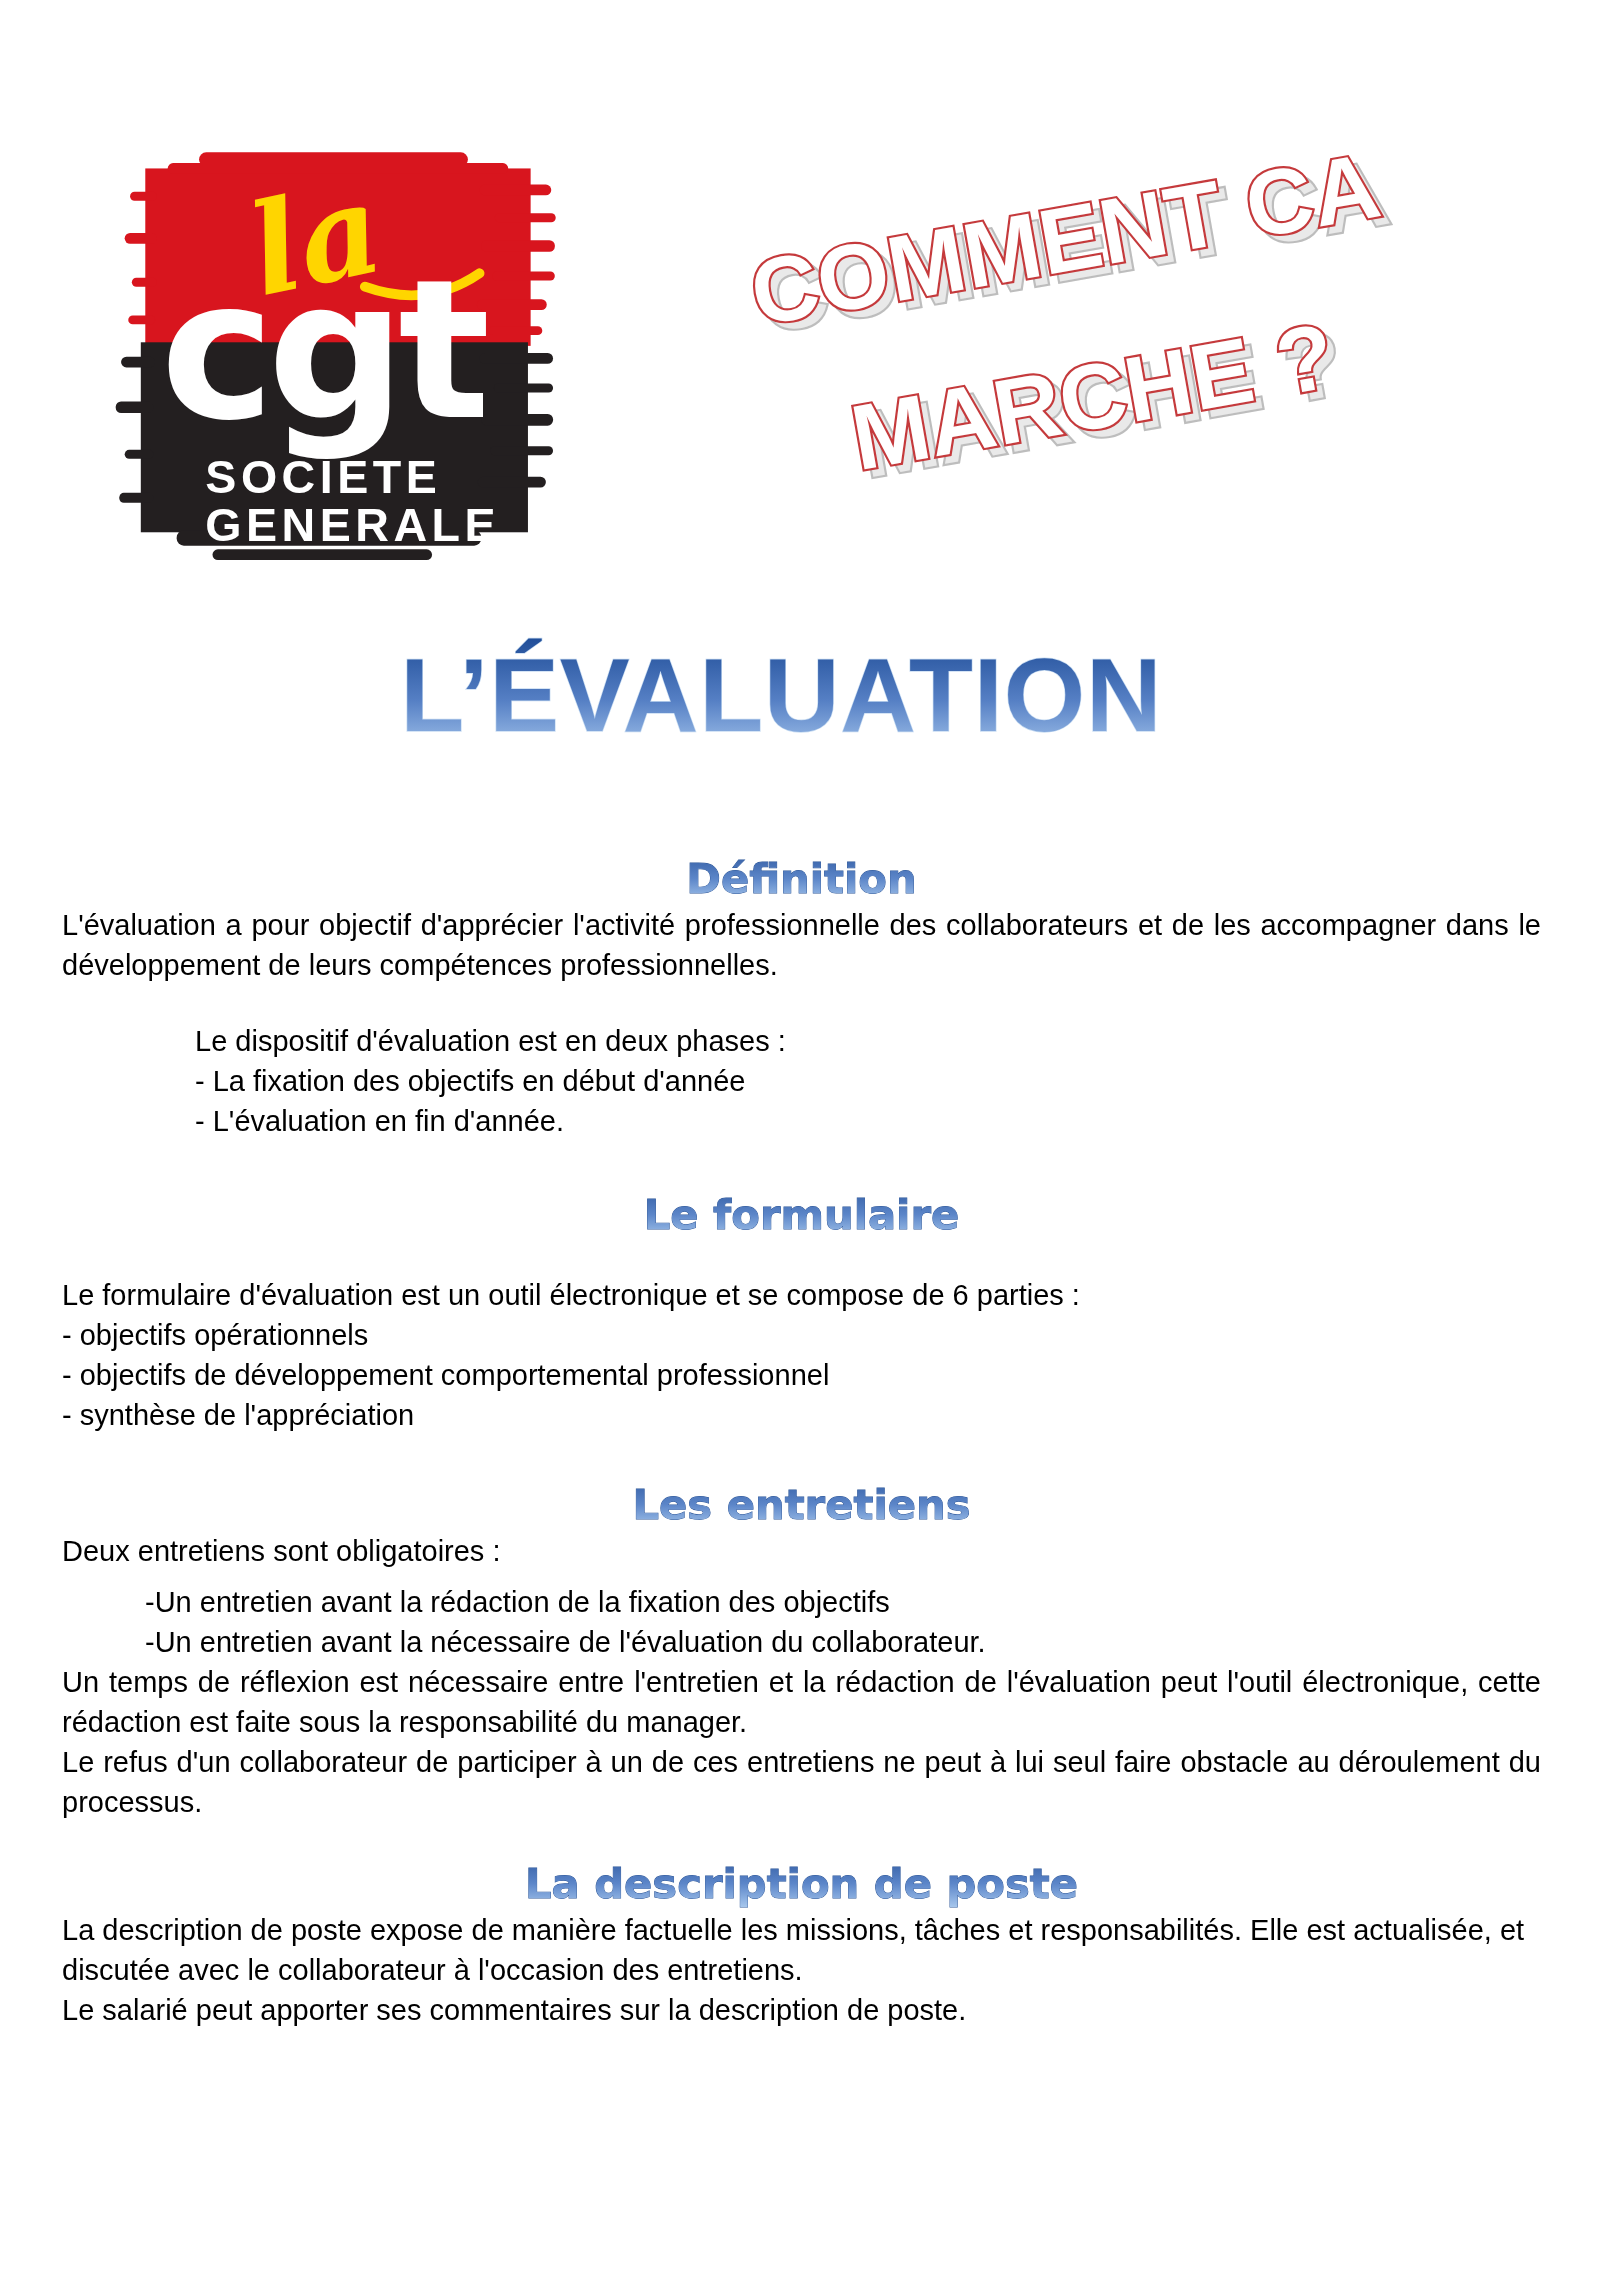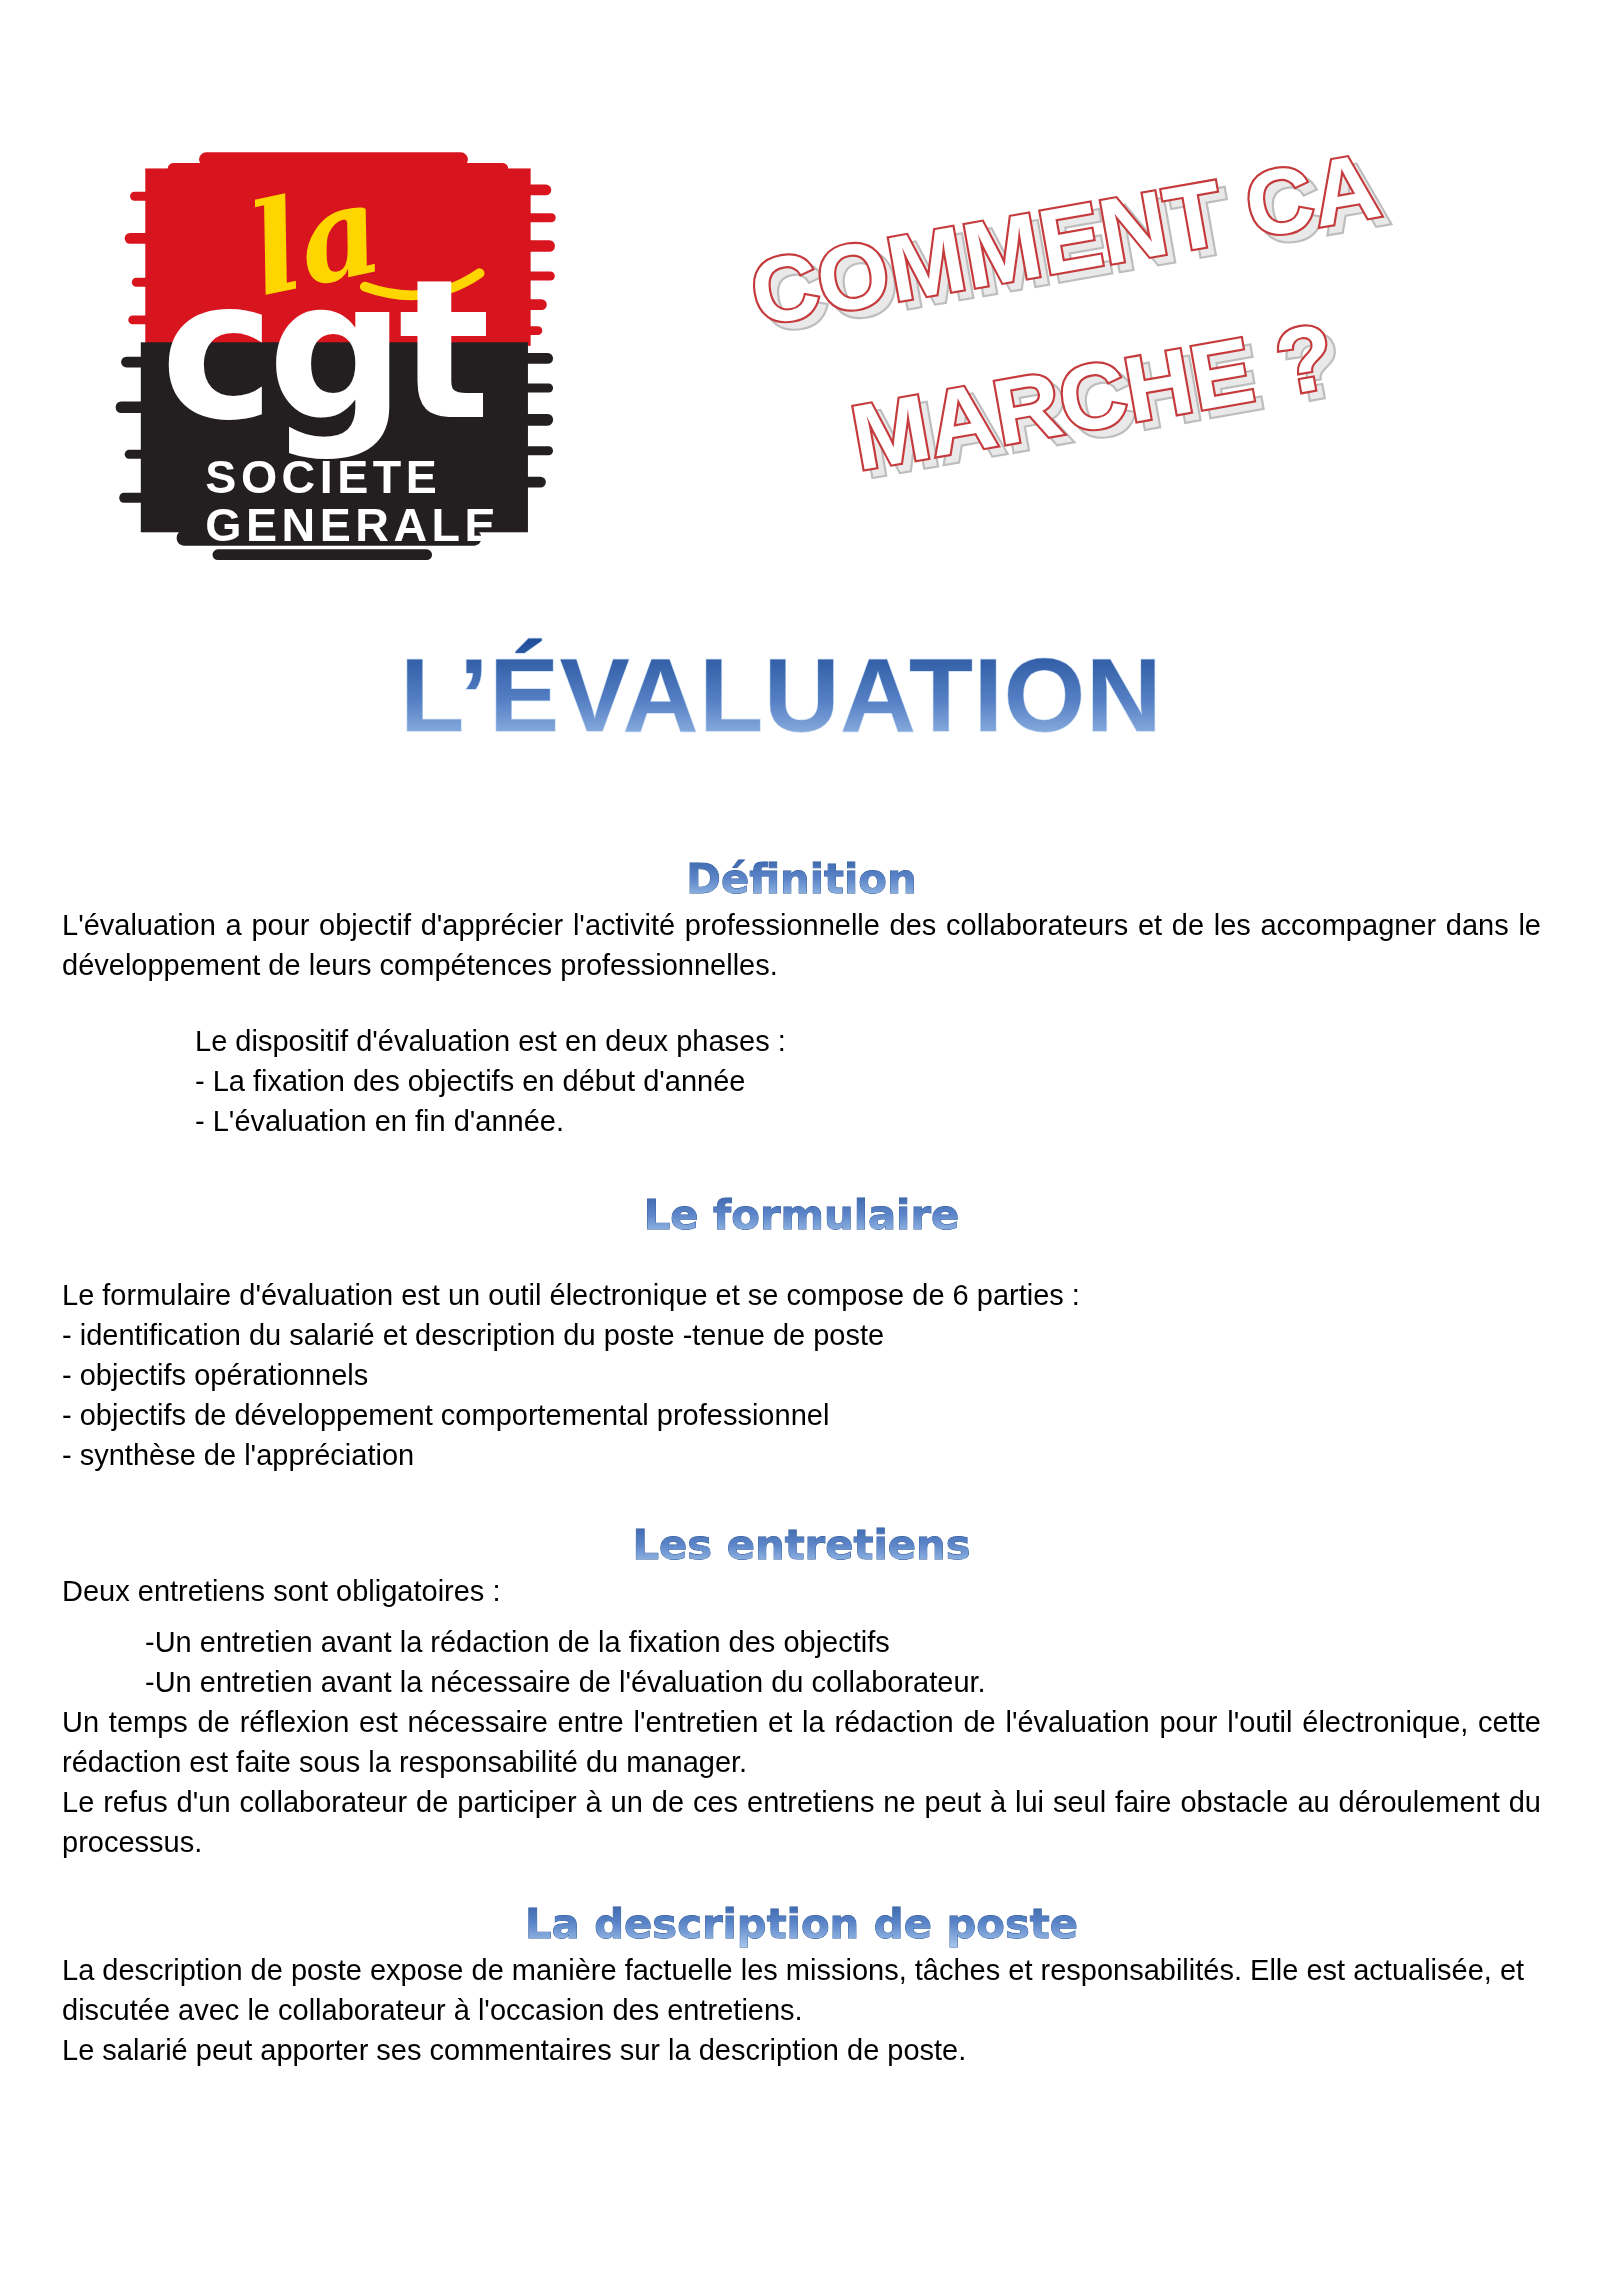--- a/index.html
+++ b/index.html
@@ -134,38 +134,37 @@
       <p>- La fixation des objectifs en début d'année</p>
       <p>- L'évaluation en fin d'année.</p>
     </div>
 
     <svg class="heading-svg h-form" viewBox="0 0 900 58" width="799" height="52" style="font-size:33px">
       <text x="450" y="45" text-anchor="middle" font-size="47" font-weight="bold" font-family="'DejaVu Sans', sans-serif" fill="url(#headGrad)" stroke="#2a5496" stroke-width="1" paint-order="stroke fill">Le formulaire</text>
     </svg>
 
     <div class="blk-form">
       <p>Le formulaire d'évaluation est un outil électronique et se compose de 6 parties :</p>
-      <p>- identification du salarié et description du poste -tenue de poste</p>
       <p>- objectifs opérationnels</p>
       <p>- objectifs de développement comportemental professionnel</p>
       <p>- synthèse de l'appréciation</p>
     </div>
 
     <svg class="heading-svg h-entr" viewBox="0 0 900 58" width="799" height="52" style="font-size:33px">
       <text x="450" y="45" text-anchor="middle" font-size="47" font-weight="bold" font-family="'DejaVu Sans', sans-serif" fill="url(#headGrad)" stroke="#2a5496" stroke-width="1" paint-order="stroke fill">Les entretiens</text>
     </svg>
 
     <p class="p-deux">Deux entretiens sont obligatoires :</p>
 
     <div class="blk-entr">
       <p>-Un entretien avant la rédaction de la fixation des objectifs</p>
       <p>-Un entretien avant la nécessaire de l'évaluation du collaborateur.</p>
     </div>
 
-    <p class="p-reflex1">Un temps de réflexion est nécessaire entre l'entretien et la rédaction de l'évaluation pour l'outil électronique, cette rédaction est faite sous la responsabilité du manager.</p>
+    <p class="p-reflex1">Un temps de réflexion est nécessaire entre l'entretien et la rédaction de l'évaluation peut l'outil électronique, cette rédaction est faite sous la responsabilité du manager.</p>
     <p class="p-reflex2">Le refus d'un collaborateur de participer à un de ces entretiens ne peut à lui seul faire obstacle au déroulement du processus.</p>
 
     <svg class="heading-svg h-desc" viewBox="0 0 900 58" width="799" height="52" style="font-size:33px">
       <text x="450" y="45" text-anchor="middle" font-size="47" font-weight="bold" font-family="'DejaVu Sans', sans-serif" fill="url(#headGrad)" stroke="#2a5496" stroke-width="1" paint-order="stroke fill">La description de poste</text>
     </svg>
 
     <p class="p-desc1">La description de poste expose de manière factuelle les missions, tâches et responsabilités. Elle est actualisée, et discutée avec le collaborateur à l'occasion des entretiens.</p>
     <p class="p-desc2">Le salarié peut apporter ses commentaires sur la description de poste.</p>
 
   </main>

